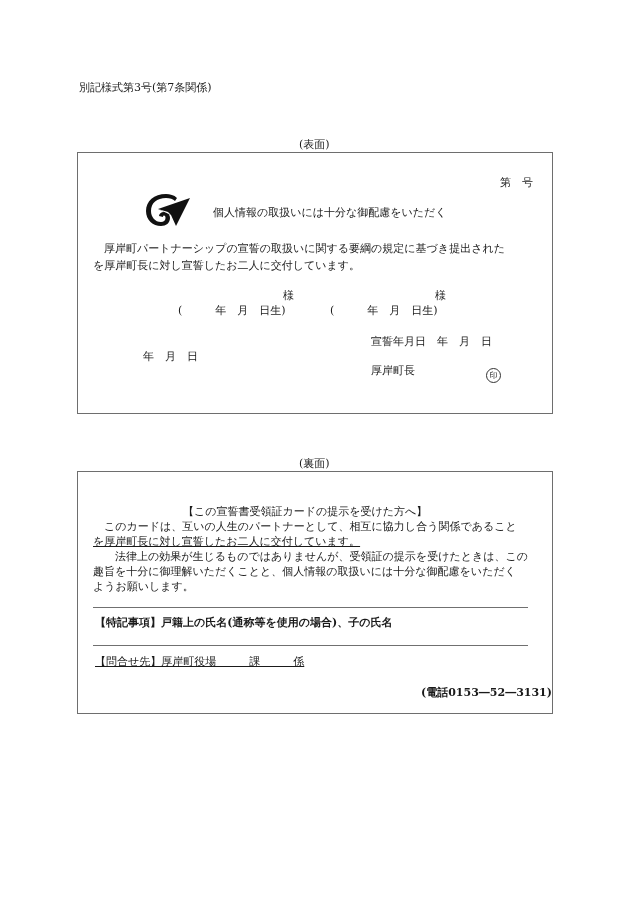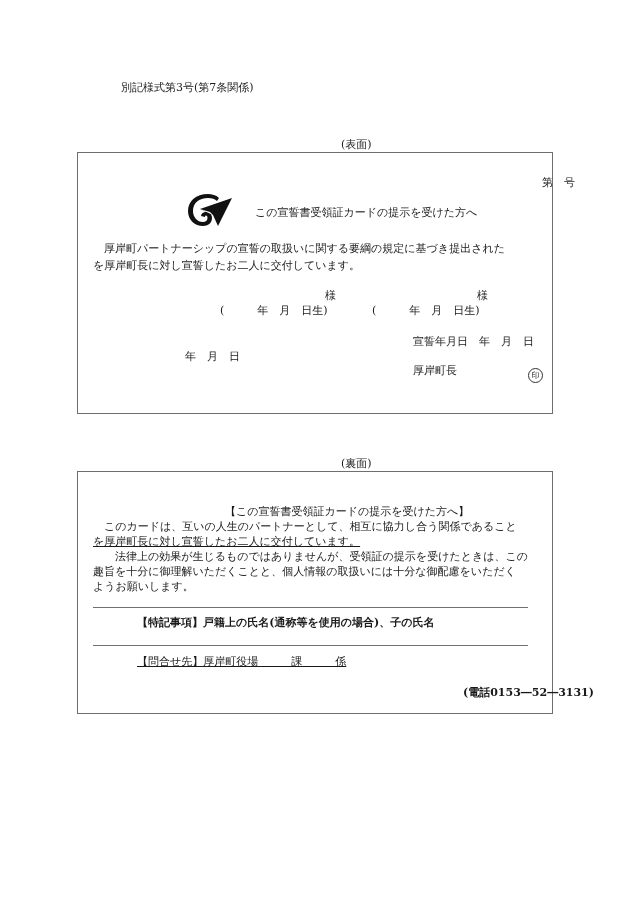--- a/index.html
+++ b/index.html
@@ -8,21 +8,21 @@
       background: #ffffff;
     }
     body {
       width: 630px;
       height: 903px;
       position: relative;
       overflow: hidden;
       font-family: "DejaVu Serif", "Liberation Serif", serif;
       color: #1a1a1a;
     }
-    .abs { position: absolute; white-space: nowrap; margin-left: 42px; }
+    .abs { position: absolute; white-space: nowrap; }
     .t11 { font-size: 11px; line-height: 13px; }
 
     .card {
       position: absolute;
       left: 77px;
       width: 474px;
       border: 1.5px solid #6e6e6e;
       box-sizing: content-box;
     }
     #front { top: 152px; height: 260px; }
@@ -68,21 +68,21 @@
 <div class="abs" style="left:144px; top:192px; width:48px; height:36px;">
   <svg width="48" height="36" viewBox="0 0 48 36">
 
     <path d="M22 2 C10 2 2 9 2 19 C2 28 9 34 17 34 C22 34 26 31 26 26 C26 22 23 20 20 20 C17 20 15 22 15 24 L19 25 C19 24 19.5 23.5 20 23.5 C21 23.5 21.5 24.5 21.5 26 C21.5 28.5 19.5 30 17 30 C11 30 7 25 7 19 C7 11 13 6 22 6 C26 6 29 7 31 9 L33 6 C30 3 26 2 22 2 Z" fill="#111"></path>
 
     <path d="M14 17 L46 6 L32 34 L27 23 Z" fill="#111"></path>
     <path d="M14 17 L27 23 L24 20 Z" fill="#fff"></path>
   </svg>
 </div>
 
-<div class="abs t11" style="left:213px; top:206px;">この宣誓書受領証カードの提示を受けた方へ</div>
+<div class="abs t11" style="left:213px; top:206px;">個人情報の取扱いには十分な御配慮をいただく</div>
 
 <div class="para" style="left:93px; top:242px;">　厚岸町パートナーシップの宣誓の取扱いに関する要綱の規定に基づき提出された</div>
 <div class="para" style="left:93px; top:259px;">を厚岸町長に対し宣誓したお二人に交付しています。</div>
 
 <div class="abs t11" style="left:283px; top:289px;">様</div>
 <div class="abs t11" style="left:178px; top:304px;">(　　　年　月　日生)</div>
 
 <div class="abs t11" style="left:435px; top:289px;">様</div>
 <div class="abs t11" style="left:330px; top:304px;">(　　　年　月　日生)</div>
 

